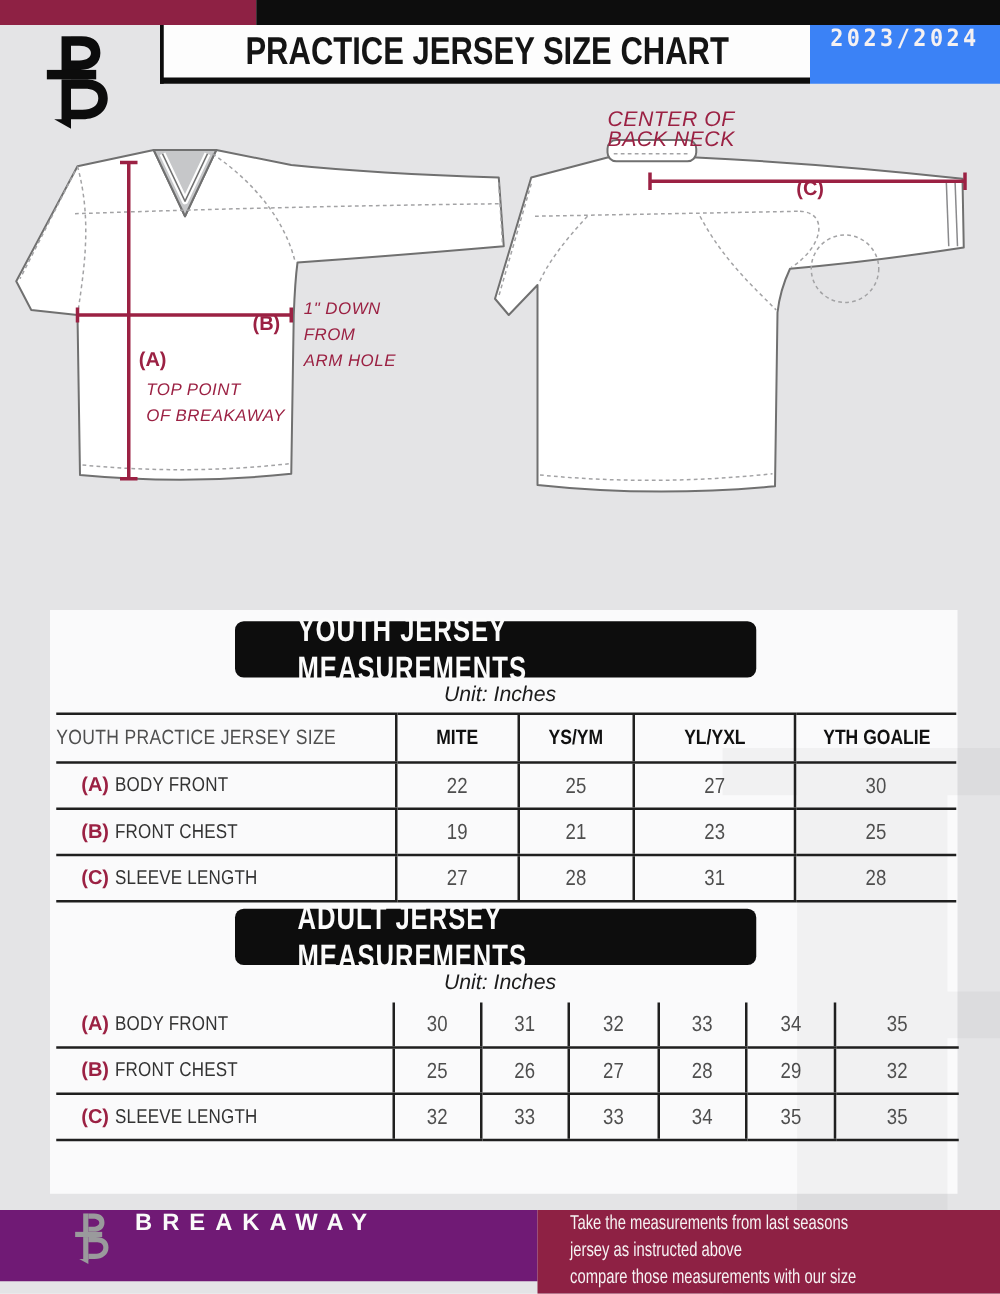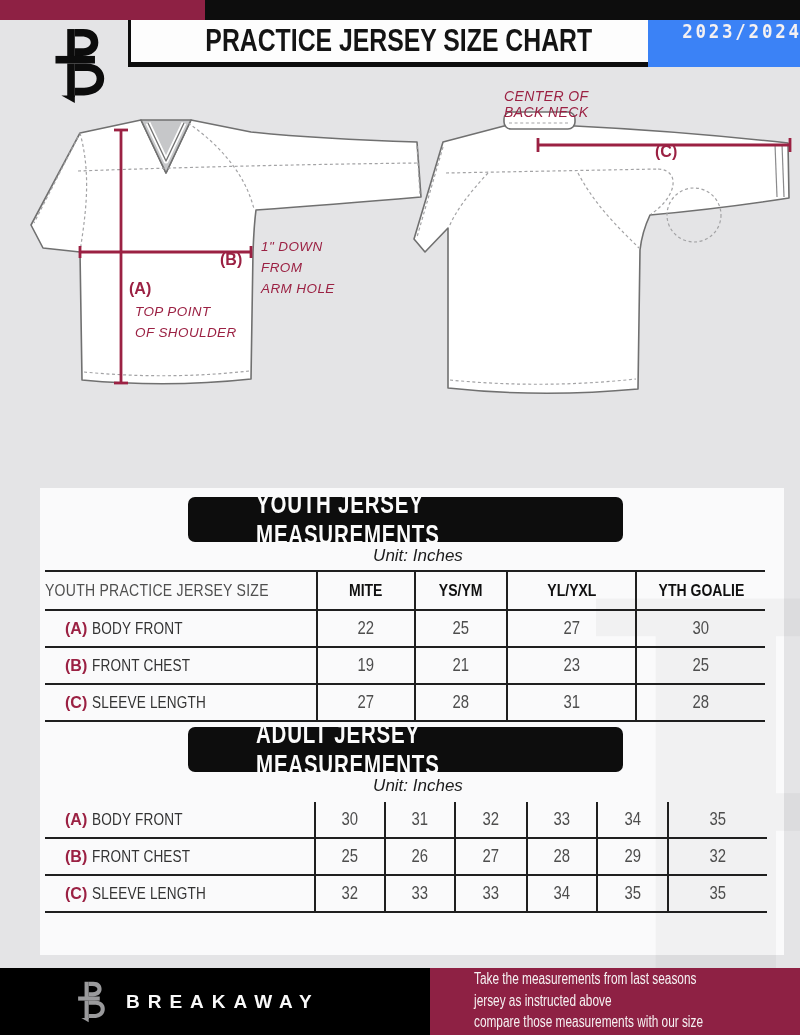--- a/index.html
+++ b/index.html
@@ -1,21 +1,21 @@
 <!DOCTYPE html>
 <html><head>
 <meta charset="utf-8">
 <style>
   html,body{margin:0;padding:0;}
   .page{
     position:relative;width:800px;height:1035px;overflow:hidden;
     background:#e4e4e6;font-family:"Liberation Sans",sans-serif;
     -webkit-font-smoothing:antialiased;
   }
-  .abs{position:absolute;padding-left:18px;}
+  .abs{position:absolute;}
   .pre{white-space:pre-line;}
   .cond{display:inline-block;transform:scaleX(0.85);transform-origin:center;}
   .condL{display:inline-block;transform:scaleX(0.85);transform-origin:left center;}
 
   
   .strip-maroon{left:0;top:0;width:205px;height:20px;background:#8e2144;}
   .strip-black{left:205px;top:0;width:595px;height:20px;background:#0d0d0d;}
   .titlebar{
     left:128px;top:20px;width:520px;height:47px;background:#fdfdfd;
     border-left:3px solid #0d0d0d;border-bottom:5px solid #0d0d0d;box-sizing:border-box;
@@ -26,21 +26,21 @@
     left:648px;top:20px;width:152px;height:47px;background:#3b82f6;
     display:flex;align-items:flex-start;justify-content:center;
   }
   .yearblock .t{font-family:"DejaVu Sans Mono",monospace;font-weight:bold;font-size:19px;
     color:#f5f1f2;letter-spacing:3px;transform:scaleX(0.92);}
 
   
   .anno{color:#9b2143;}
   .anno.it{font-style:italic;font-size:13.5px;line-height:21px;letter-spacing:0.4px;}
   .anno.bold{font-weight:bold;font-size:16px;}
-  .cbn{font-style:italic;font-size:14px;line-height:16px;letter-spacing:0.4px;}
+  .cbn{font-style:italic;font-size:17px;line-height:16px;letter-spacing:0.4px;}
 
   
   .banner{
     left:0;top:420px;width:800px;height:61px;background:#8e2144;
     display:flex;align-items:center;justify-content:center;text-align:center;
   }
   .banner .t{color:#f7f3f4;font-size:18px;line-height:25px;transform:scaleX(0.88);}
 
   
   .panel{left:40px;top:488px;width:726px;height:467px;background:#fafafb;}
@@ -62,22 +62,22 @@
   table.sz tr.row td{height:35px;}
   table.sz td.val{border-left:2px solid #1f1f1f;text-align:center;}
   td.lblcol{padding-left:12px;}
   .colhdr{color:#4f4f4f;font-size:16.5px;letter-spacing:0.3px;}
   .sizehdr{font-weight:bold;color:#101010;font-size:16.5px;}
   .rl{color:#9b2143;font-weight:bold;font-size:16px;padding-left:20px;display:inline-block;}
   .rt{color:#333;font-size:16px;letter-spacing:0.2px;}
   .num{color:#4e4e4e;font-size:17.5px;}
 
   
-  .foot-black{left:0;top:968px;width:430px;height:67px;background:#000000;
-    display:flex;align-items:center;}
+  .foot-black{left:0;top:968px;width:430px;height:57px;background:#701a75;
+    display:flex;}
   .foot-brand{color:#fafafa;font-weight:bold;font-size:19px;letter-spacing:8px;margin-left:14px;}
   .foot-maroon{left:430px;top:968px;width:370px;height:67px;background:#8e2144;
     display:flex;}
   .foot-note{color:#f6f2f3;font-size:16px;line-height:21.5px;margin-left:26px;
     transform:scaleX(0.74);transform-origin:left center;white-space:pre-line;}
 
   svg{display:block;}
 </style>
 </head>
 <body>
@@ -160,21 +160,21 @@
 
   <div class="abs anno cbn pre" style="left:486px;top:88px;">CENTER OF
 BACK NECK</div>
   <div class="abs anno bold" style="left:637px;top:143px;">(C)</div>
   <div class="abs anno bold" style="left:202px;top:251px;">(B)</div>
   <div class="abs anno it pre" style="left:243px;top:236px;">1" DOWN
 FROM
 ARM HOLE</div>
   <div class="abs anno bold" style="left:111px;top:280px;">(A)</div>
   <div class="abs anno it pre" style="left:117px;top:301px;">TOP POINT
-OF SHOULDER</div>
+OF BREAKAWAY</div>
 
 
   <div class="abs panel"></div>
   <div class="abs wm">B</div>
 
   <div class="abs secbar" style="left:188px;top:497px;">
     <span class="t">YOUTH JERSEY MEASUREMENTS</span>
   </div>
   <div class="abs unit" style="top:546px;">Unit: Inches</div>
 

